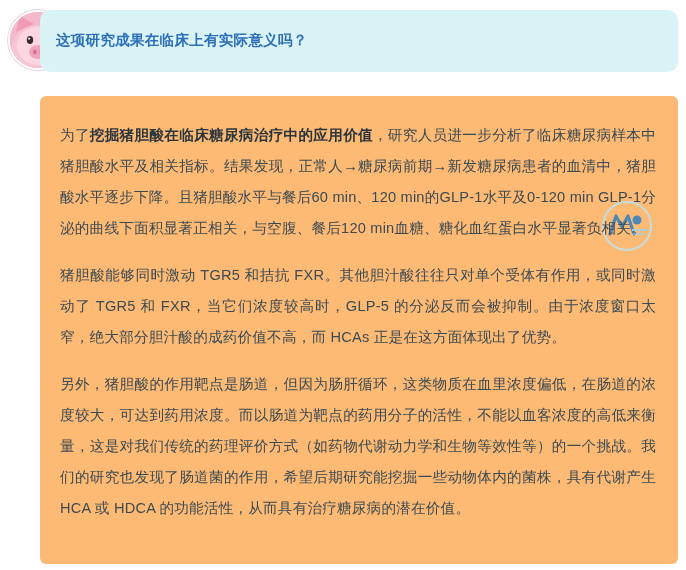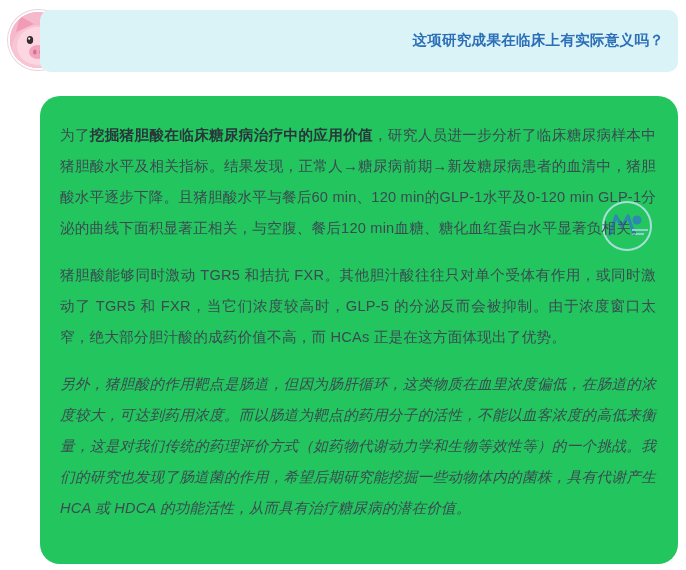--- a/index.html
+++ b/index.html
@@ -41,21 +41,20 @@
   .q-text {
     position: absolute;
     left: 16px;
     top: 19px;
     right: 14px;
     font-size: 14.5px;
     font-weight: bold;
     color: #2c6fb8;
     letter-spacing: 0.3px;
     line-height: 22px;
-    text-align: right;
   }
 
   
   .avatar {
     position: absolute;
     left: 8px;
     top: 10px;
     width: 56px;
     height: 56px;
     border-radius: 50%;
@@ -66,38 +65,38 @@
   }
   .avatar svg { display: block; }
 
   
   .answer-block {
     position: absolute;
     left: 40px;
     top: 96px;
     right: 8px;
     bottom: 6px;
-    background: #22c55e;
-    border-radius: 20px;
+    background: #fdba74;
+    border-radius: 6px;
   }
   .answer-inner {
     position: absolute;
     left: 20px;
     right: 22px;
     top: 24px;
   }
   .para {
     font-size: 14.6px;
     line-height: 31px;
     color: #3c4a52;
     text-align: justify;
     margin: 0 0 16px 0;
     letter-spacing: 0.2px;
   }
-  .para:last-child { margin-bottom: 0; font-style: italic; }
+  .para:last-child { margin-bottom: 0; }
   .para b {
     font-weight: bold;
     color: #2a353c;
   }
 
   
   .watermark {
     position: absolute;
     right: 20px;
     top: 104px;

